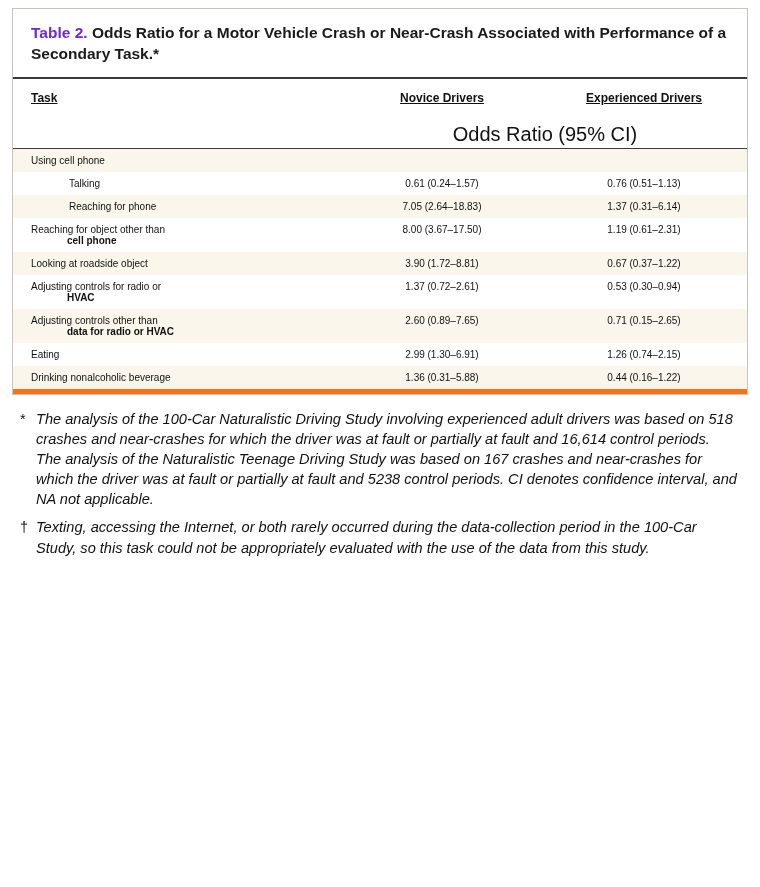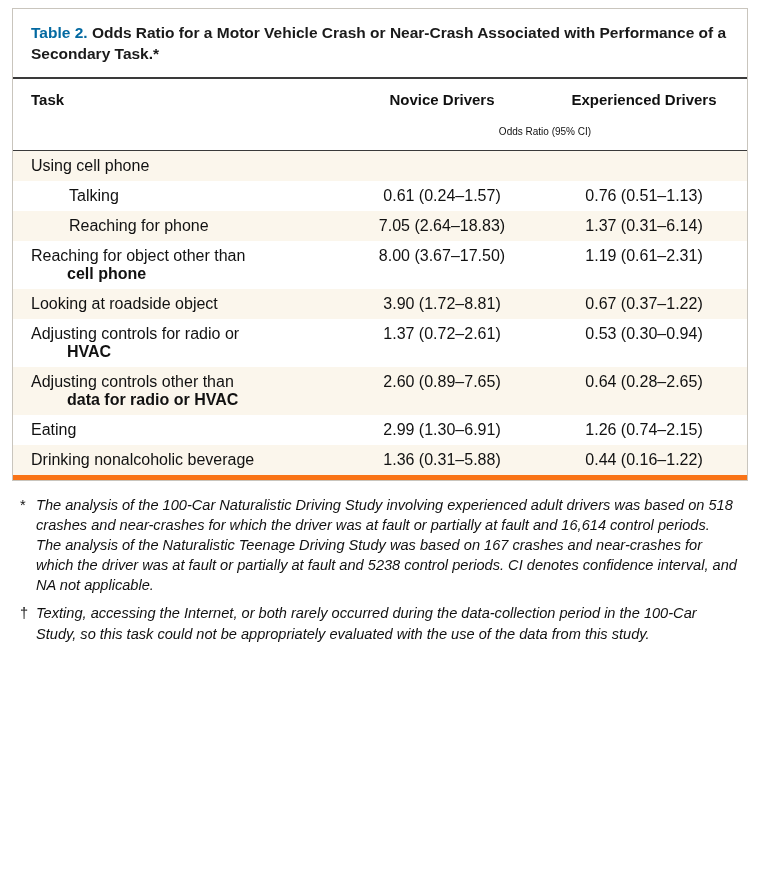--- a/index.html
+++ b/index.html
@@ -29,52 +29,53 @@
   }
   .table-title {
     padding: 14px 18px 12px 18px;
     font-size: 15.5px;
     line-height: 1.35;
     font-weight: bold;
     color: #1a1a1a;
     border-bottom: 2px solid #3a3a3a;
   }
   .table-title .tnum {
-    color: #0369a1;
+    color: #6d28d9;
   }
   table.maintable {
     border-collapse: collapse;
     width: 100%;
     table-layout: fixed;
   }
   table.maintable col.c1 { width: 330px; }
   table.maintable col.c2 { width: 198px; }
   table.maintable col.c3 { width: 206px; }
   .hdr th {
-    font-size: 15px;
+    font-size: 12px;
     font-weight: bold;
     padding: 12px 6px 10px 6px;
     text-align: center;
     vertical-align: bottom;
+    text-decoration: underline;
   }
   .hdr th.left {
     text-align: left;
     padding-left: 18px;
   }
   .subhdr td {
-    font-size: 10px;
-    padding: 8px 6px 13px 6px;
+    font-size: 20px;
+    padding: 8px 6px 2px 6px;
     text-align: center;
     border-bottom: 1px solid #3a3a3a;
   }
   .subhdr td.blank {
     border-bottom: 1px solid #3a3a3a;
   }
   tbody.body-rows td {
-    font-size: 16px;
+    font-size: 10px;
     padding: 6px 6px 6px 6px;
     vertical-align: top;
   }
   tbody.body-rows td.task {
     text-align: left;
     padding-left: 18px;
   }
   tbody.body-rows td.val {
     text-align: center;
   }
@@ -187,21 +188,21 @@
           <td class="val">1.37 (0.72–2.61)</td>
           <td class="val">0.53 (0.30–0.94)</td>
         </tr>
 
         <tr class="shade">
           <td class="task hang">
             <span>Adjusting controls other than</span>
             <span class="l2">data for radio or HVAC</span>
           </td>
           <td class="val">2.60 (0.89–7.65)</td>
-          <td class="val">0.64 (0.28–2.65)</td>
+          <td class="val">0.71 (0.15–2.65)</td>
         </tr>
 
         <tr>
           <td class="task">Eating</td>
           <td class="val">2.99 (1.30–6.91)</td>
           <td class="val">1.26 (0.74–2.15)</td>
         </tr>
 
         <tr class="shade last-row">
           <td class="task">Drinking nonalcoholic beverage</td>

